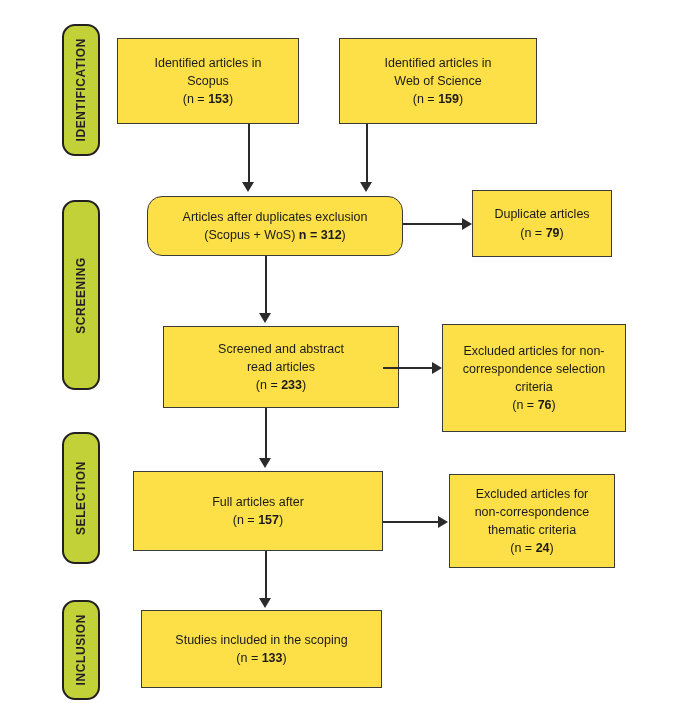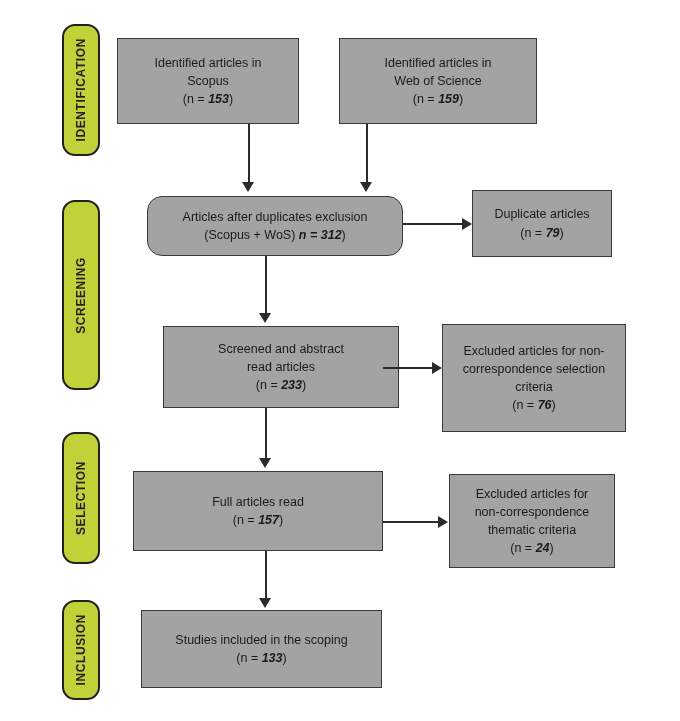--- a/index.html
+++ b/index.html
@@ -34,37 +34,36 @@
     font-weight: bold;
     letter-spacing: 0.6px;
     color: #231f20;
     white-space: nowrap;
     line-height: 1;
   }
 
   
   .flow-box {
     position: absolute;
-    background: #a3a3a3;
+    background: #fde047;
     border: 1.6px solid #3a3a3a;
     box-sizing: border-box;
     display: flex;
     align-items: center;
     justify-content: center;
     text-align: center;
     padding: 4px 8px;
   }
   .flow-box-text {
     font-size: 12.5px;
     line-height: 1.45;
     color: #1a1a1a;
   }
   .flow-box-text .nval {
     font-weight: bold;
-    font-style: italic;
   }
 
   
   .conn-v {
     position: absolute;
     width: 1.6px;
     background: #2b2b2b;
   }
   .conn-h {
     position: absolute;
@@ -169,21 +168,21 @@
   </div>
 
   <div class="conn-h" style="left:383px; top:367px; width:50px;"></div>
   <div class="arrow-right" style="left:432px; top:362px;"></div>
 
   <div class="conn-v" style="left:265px; top:408px; height:55px;"></div>
   <div class="arrow-down" style="left:259px; top:458px;"></div>
 
   <div class="flow-box" style="left:133px; top:471px; width:250px; height:80px;">
     <div class="flow-box-text">
-      <div>Full articles read</div>
+      <div>Full articles after</div>
       <div><span>(n = </span><span class="nval">157</span><span>)</span></div>
     </div>
   </div>
 
   <div class="flow-box" style="left:449px; top:474px; width:166px; height:94px;">
     <div class="flow-box-text">
       <div>Excluded articles for</div>
       <div>non-correspondence</div>
       <div>thematic criteria</div>
       <div><span>(n = </span><span class="nval">24</span><span>)</span></div>

